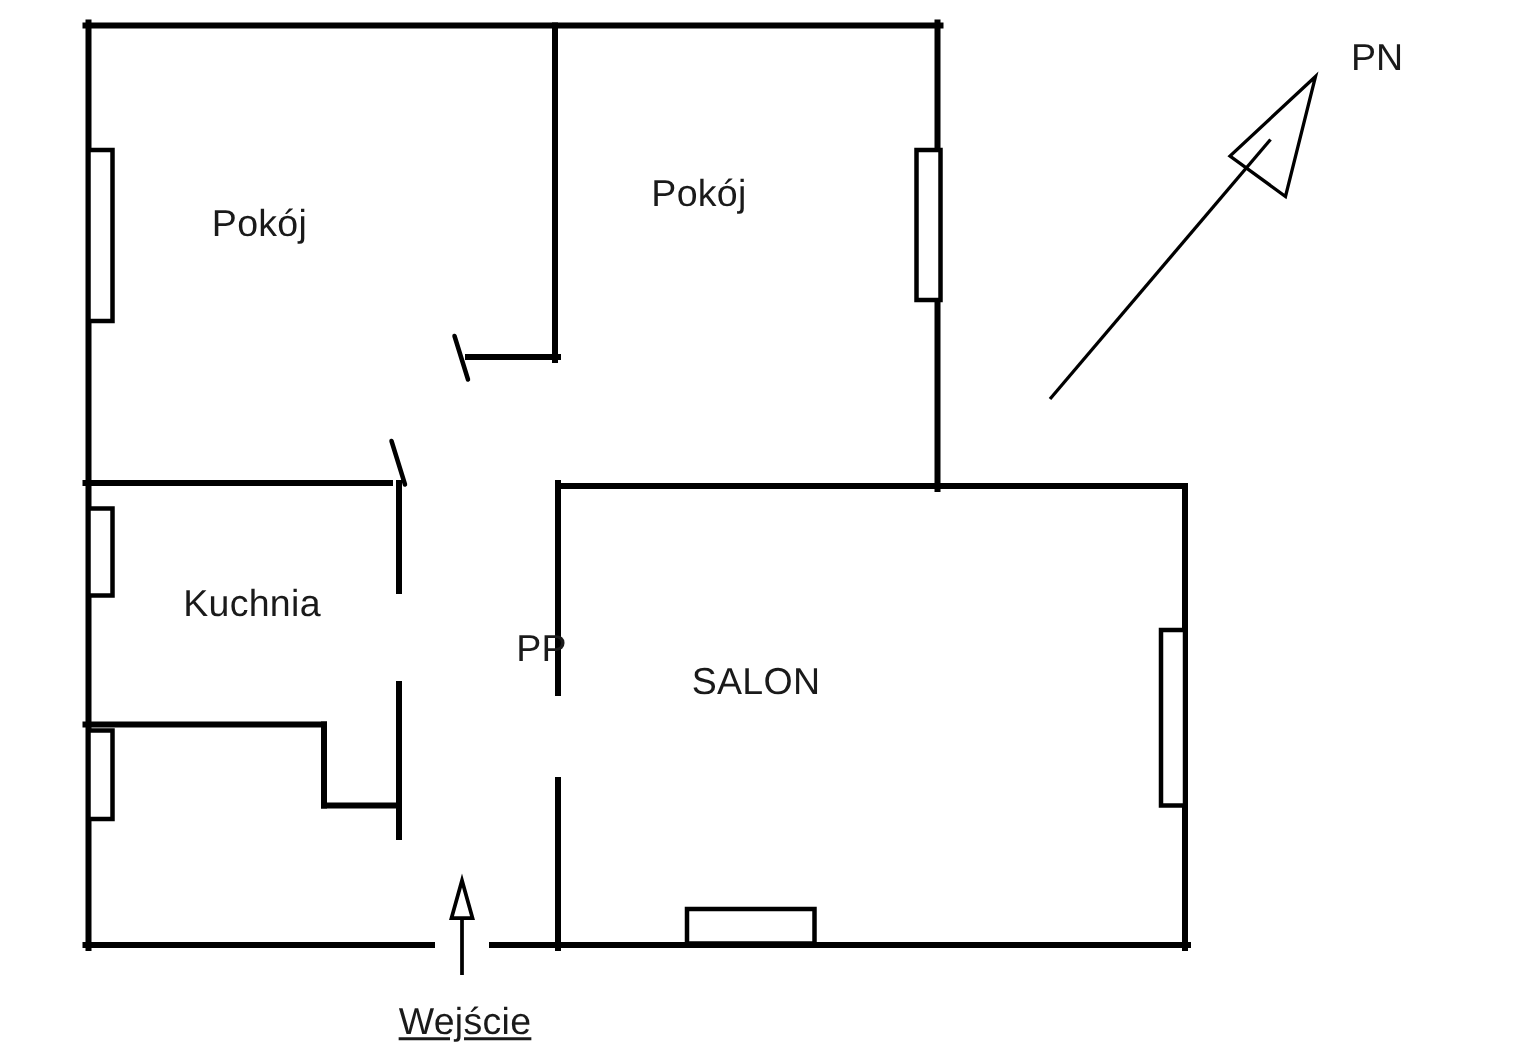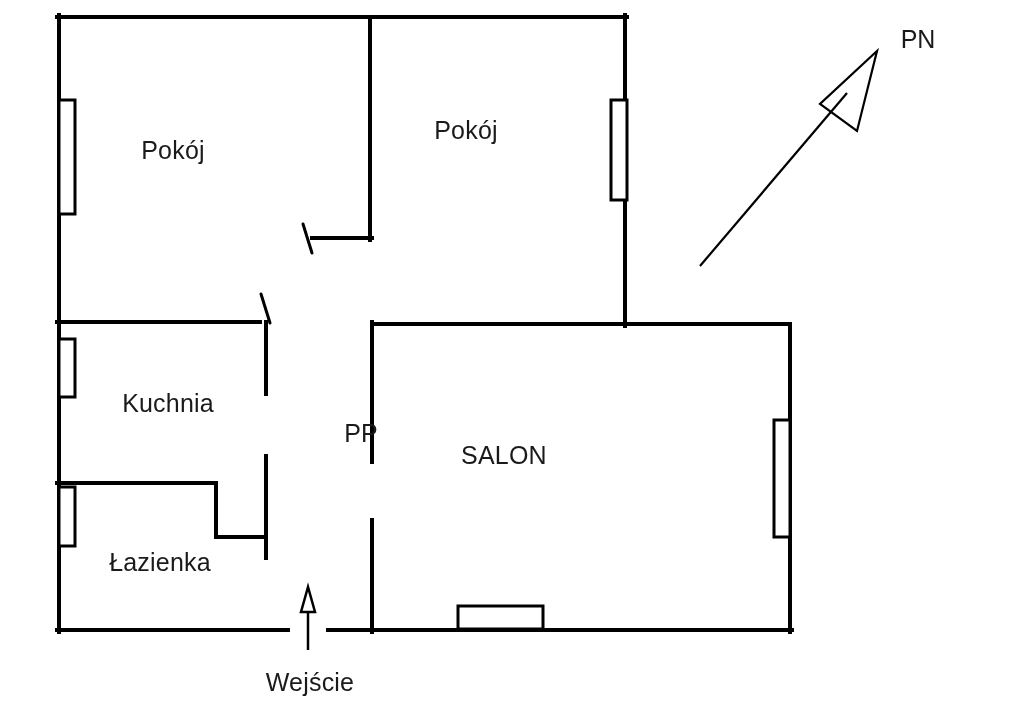--- a/index.html
+++ b/index.html
@@ -95,19 +95,18 @@
   <span class="room-label" style="left:173px; top:150px;">Pokój</span>
 
   <span class="room-label" style="left:466px; top:130px;">Pokój</span>
 
   <span class="room-label" style="left:168px; top:403px;">Kuchnia</span>
 
   <span class="room-label" style="left:313px; top:433px;margin-left:48px;">PP</span>
 
   <span class="room-label" style="left:504px; top:455px;">SALON</span>
 
-  <span class="room-label" style="left:160px; top:562px;">Łazienka</span>
 
-  <span class="room-label" style="left:310px; top:682px;">Wejście</span>
+  <span class="room-label" style="left:310px; top:682px;text-decoration:underline;">Wejście</span>
 
   <span class="compass-label" style="left:898px; top:39px;margin-left:20px;">PN</span>
 
 </div>
 
 </body></html>

